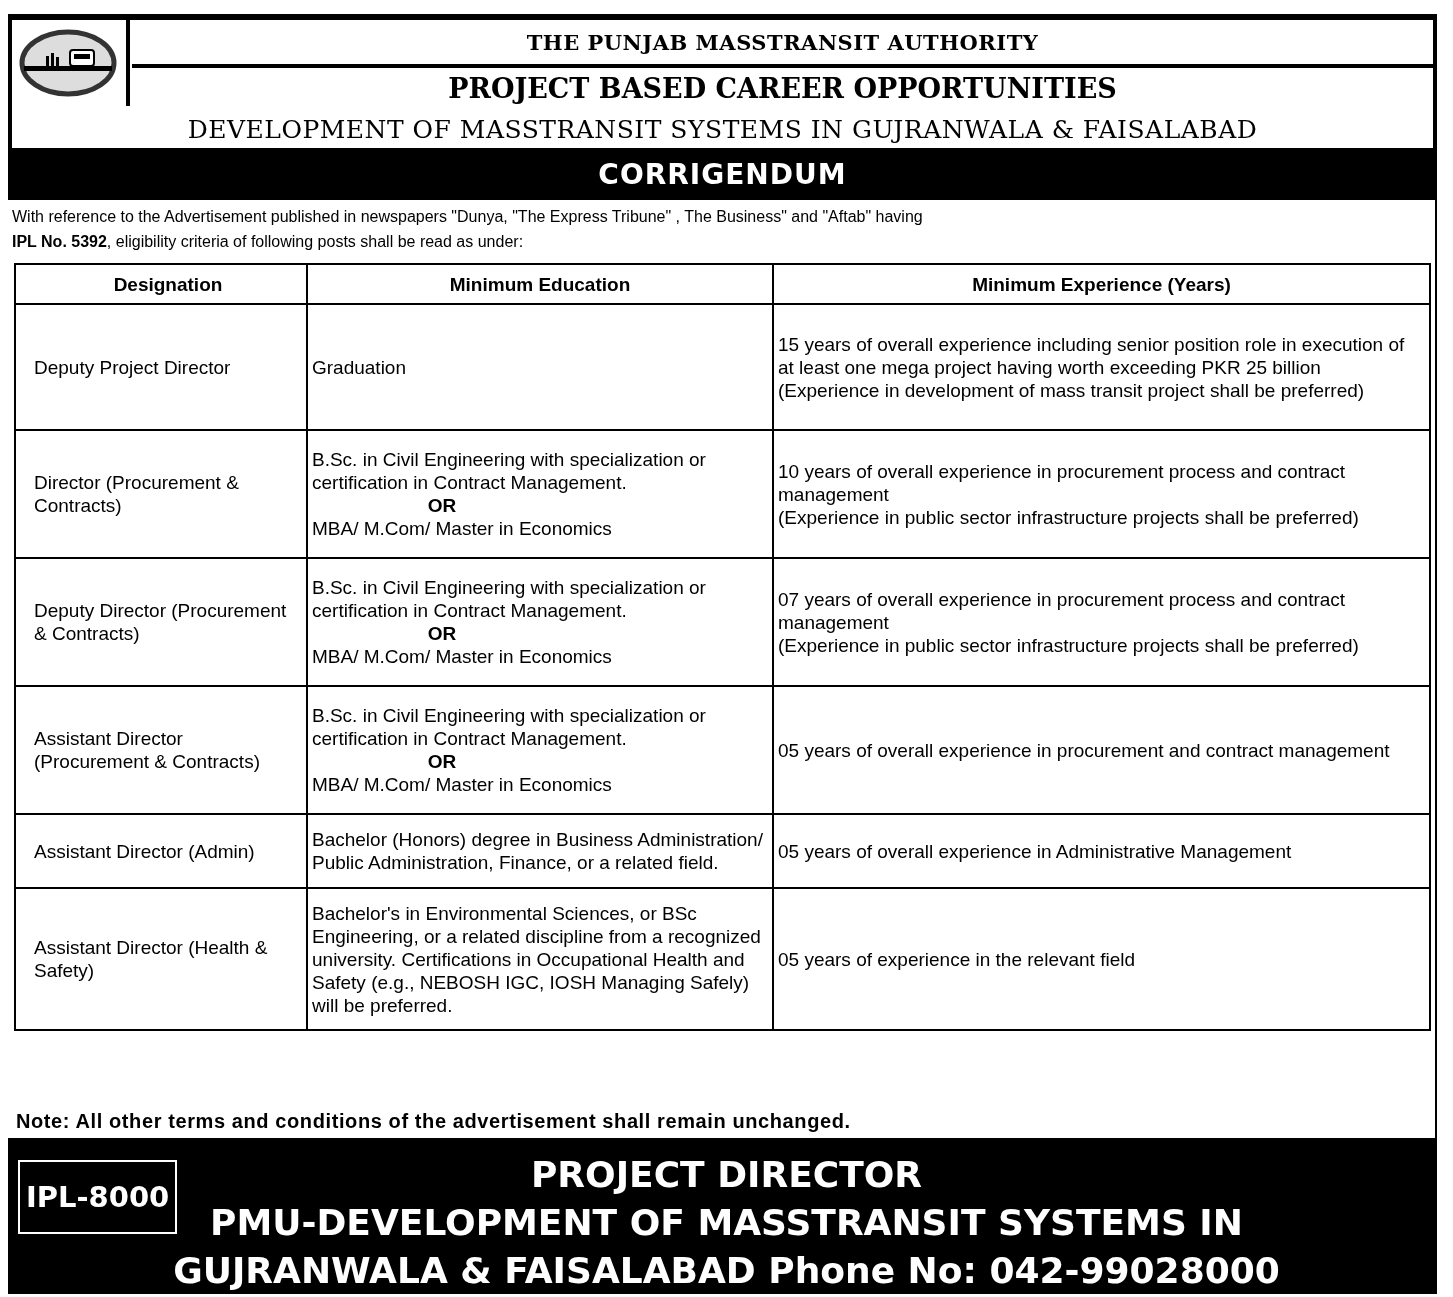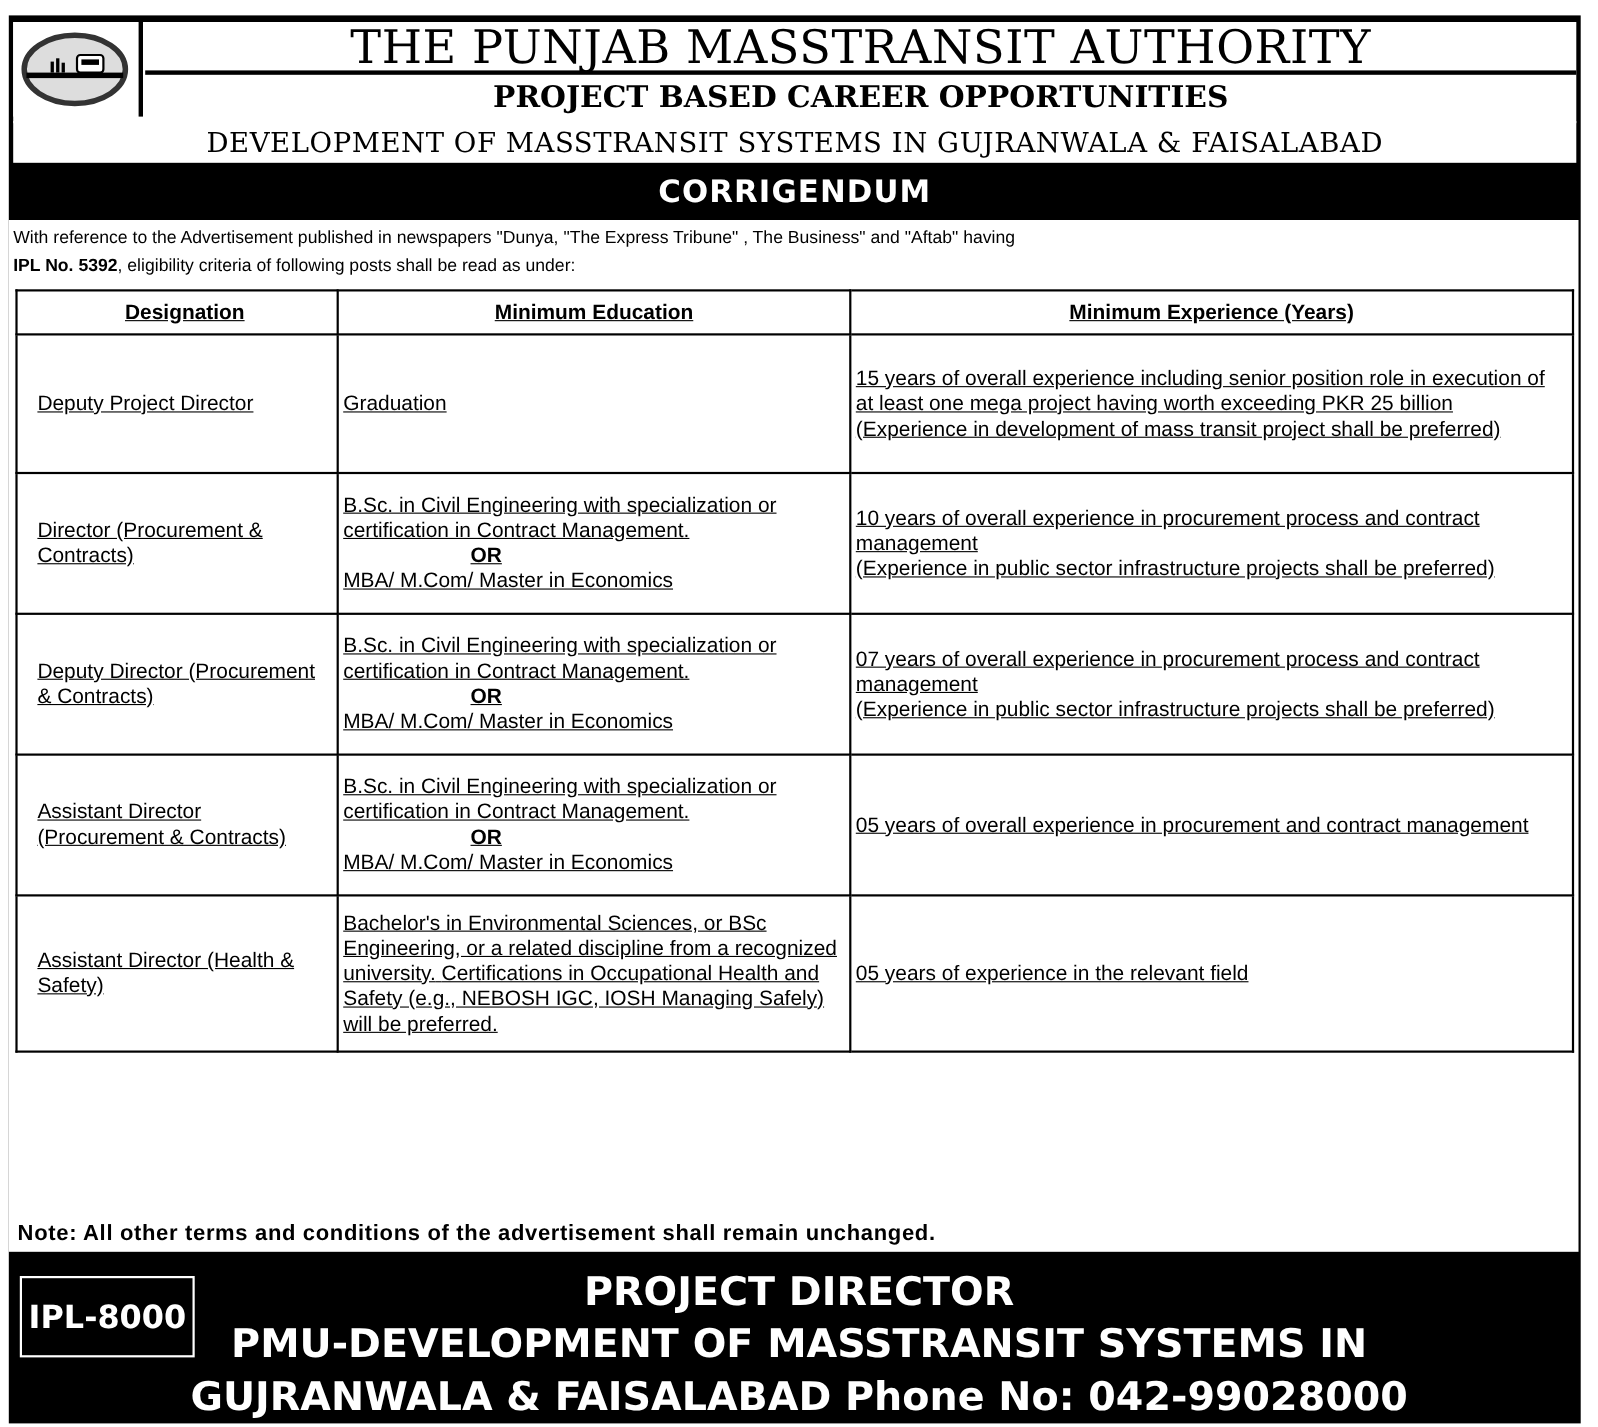--- a/index.html
+++ b/index.html
@@ -1,28 +1,28 @@
 <!DOCTYPE html>
 <html><head>
 <meta charset="utf-8">
 <style>
   html,body{margin:0;padding:0;background:#fff;}
   body{width:1453px;height:1297px;position:relative;overflow:hidden;font-family:"Liberation Sans",sans-serif;color:#000;}
   .frame{position:absolute;left:8px;top:14px;width:1429px;height:1280px;background:#000;}
   .hdr{position:absolute;left:12px;top:20px;width:1421px;height:92px;background:#fff;}
   .logo-box{position:absolute;left:12px;top:20px;width:114px;height:86px;background:#fff;border-right:4px solid #000;}
   .logo{position:absolute;left:6px;top:8px;width:100px;height:70px;}
-  .title1{position:absolute;left:132px;top:20px;width:1301px;height:44px;border-bottom:4px solid #000;display:flex;align-items:center;justify-content:center;font-family:"DejaVu Serif","Liberation Serif",serif;font-weight:normal;font-size:42px;letter-spacing:0.5px;}
+  .title1{position:absolute;left:132px;top:20px;width:1301px;height:44px;border-bottom:4px solid #000;display:flex;align-items:center;justify-content:center;font-family:"DejaVu Serif","Liberation Serif",serif;font-weight:bold;font-size:21px;letter-spacing:0.5px;}
   .title2{position:absolute;left:132px;top:68px;width:1301px;height:40px;display:flex;align-items:center;justify-content:center;font-family:"DejaVu Serif","Liberation Serif",serif;font-weight:bold;font-size:27px;}
   .title3{position:absolute;left:12px;top:110px;width:1421px;height:38px;background:#fff;display:flex;align-items:center;justify-content:center;font-family:"DejaVu Serif","Liberation Serif",serif;font-weight:normal;font-size:25px;letter-spacing:0.5px;}
   .corr{position:absolute;left:12px;top:152px;width:1421px;height:44px;display:flex;align-items:center;justify-content:center;color:#fff;font-family:"DejaVu Sans",sans-serif;font-weight:bold;font-size:28px;letter-spacing:1px;}
   .body{position:absolute;left:8px;top:200px;width:1427px;height:938px;background:#fff;}
   .intro{position:absolute;left:12px;top:204px;width:1420px;font-size:16px;line-height:25px;}
   table{position:absolute;left:14px;top:263px;width:1417px;border-collapse:collapse;font-size:19px;line-height:23px;}
-  td,th{border:2px solid #000;vertical-align:middle;padding:1px 4px;text-align:left;text-decoration:underline;}
+  td,th{border:2px solid #000;vertical-align:middle;padding:1px 4px;text-align:left;}
   th{font-weight:bold;text-align:center;height:36px;font-size:19px;}
   .c1{width:268px;padding-left:18px;}
   .c2{width:456px;}
   .or{display:block;text-align:center;width:260px;font-weight:bold;}
   .note{position:absolute;left:16px;top:1110px;font-weight:bold;font-size:20px;letter-spacing:0.6px;}
   .ipl{position:absolute;left:18px;top:1160px;border:2px solid #fff;color:#fff;font-family:"DejaVu Sans",sans-serif;font-weight:bold;font-size:29px;padding:17px 6px;line-height:36px;}
   .foot{position:absolute;left:0;width:1453px;text-align:center;color:#fff;font-family:"DejaVu Sans",sans-serif;font-weight:bold;font-size:36px;}
 </style>
 </head>
 <body>
@@ -71,20 +71,25 @@
   <tr style="height:128px">
     <td class="c1">Deputy Director (Procurement &amp; Contracts)</td>
     <td class="c2"><span>B.Sc. in Civil Engineering with specialization or certification in Contract Management.</span><span class="or">OR</span><span>MBA/ M.Com/ Master in Economics</span></td>
     <td><span>07 years of overall experience in procurement process and contract management</span><br><span>(Experience in public sector infrastructure projects shall be preferred)</span></td>
   </tr>
   <tr style="height:128px">
     <td class="c1">Assistant Director (Procurement &amp; Contracts)</td>
     <td class="c2"><span>B.Sc. in Civil Engineering with specialization or certification in Contract Management.</span><span class="or">OR</span><span>MBA/ M.Com/ Master in Economics</span></td>
     <td>05 years of overall experience in procurement and contract management</td>
   </tr>
+  <tr style="height:74px">
+    <td class="c1">Assistant Director (Admin)</td>
+    <td class="c2">Bachelor (Honors) degree in Business Administration/ Public Administration, Finance, or a related field.</td>
+    <td>05 years of overall experience in Administrative Management</td>
+  </tr>
   <tr style="height:142px">
     <td class="c1">Assistant Director (Health &amp; Safety)</td>
     <td class="c2"><span>Bachelor's in Environmental Sciences, or BSc Engineering, or a related discipline from a recognized university.</span> <span>Certifications in Occupational Health and Safety (e.g., NEBOSH IGC, IOSH Managing Safely) will be preferred.</span></td>
     <td>05 years of experience in the relevant field</td>
   </tr>
 </tbody>
   </table>
 
 <div class="note">Note: All other terms and conditions of the advertisement shall remain unchanged.</div>
 

